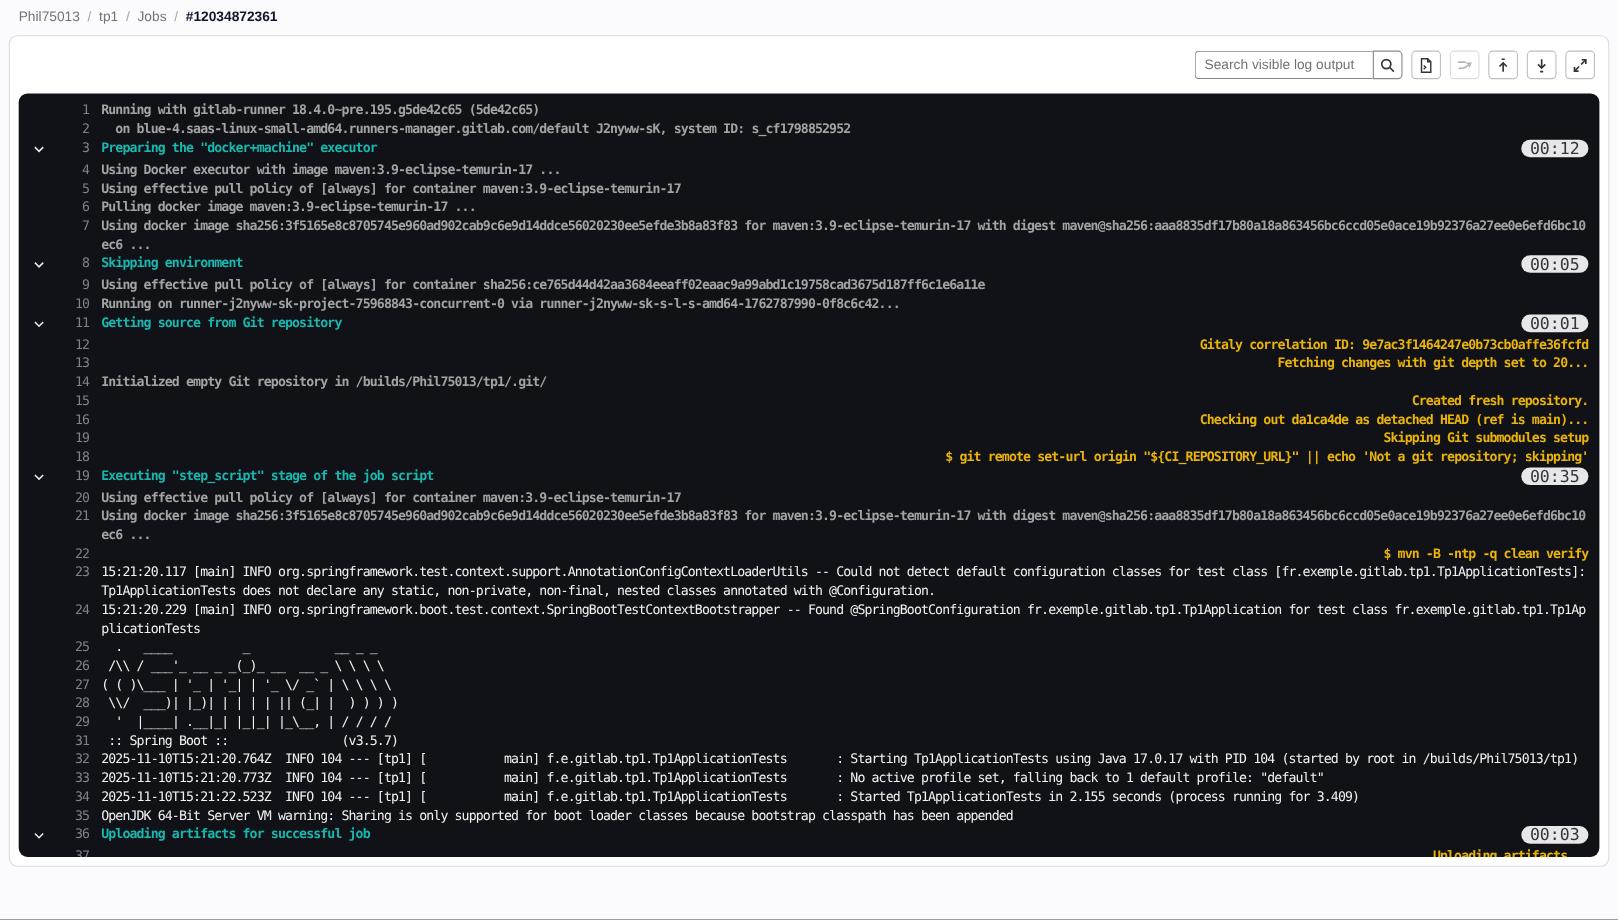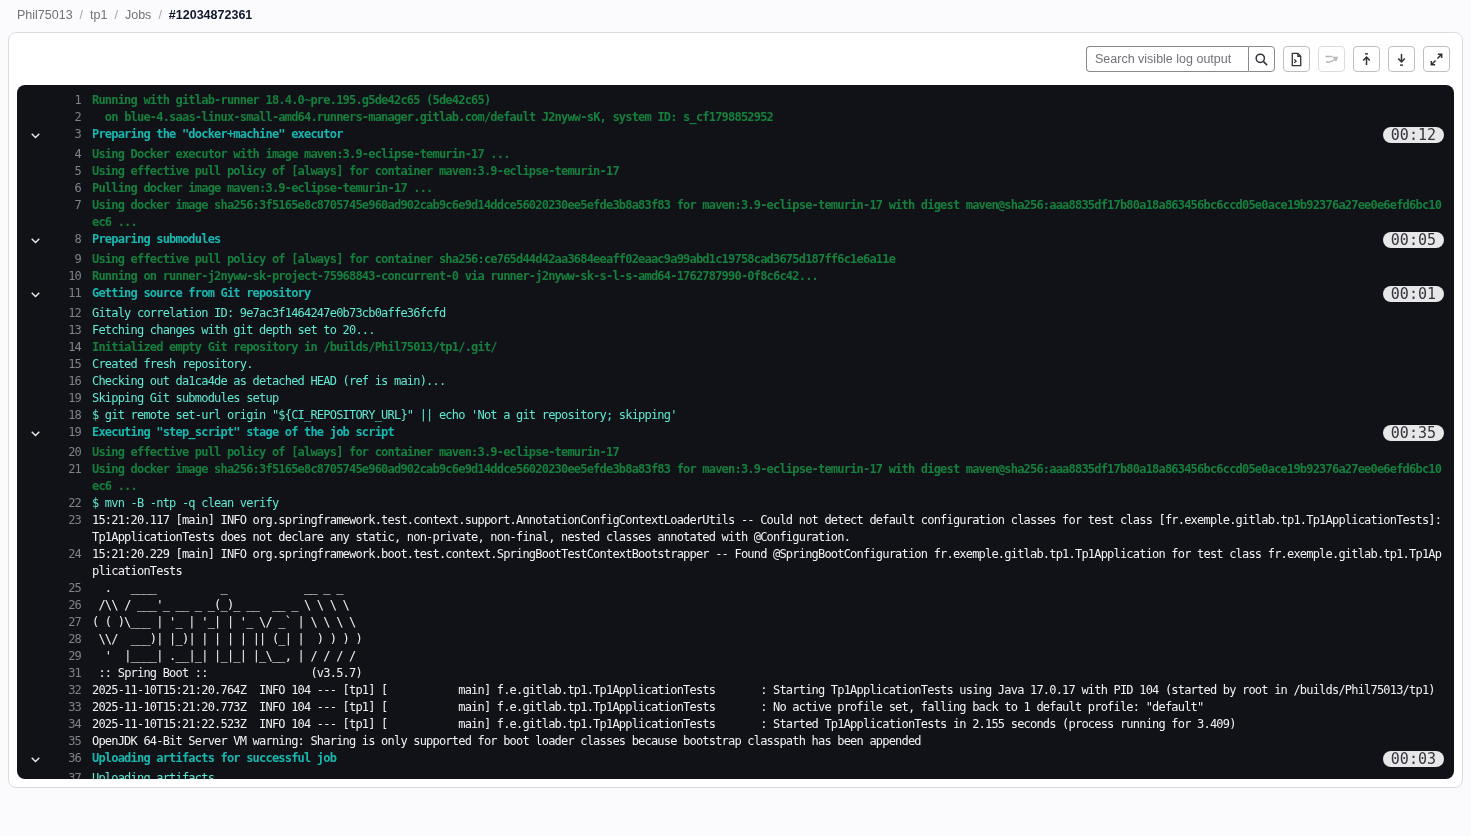--- a/index.html
+++ b/index.html
@@ -60,22 +60,22 @@
     font-size:12px; line-height:17px; letter-spacing:-0.8px;
     color:#f2f2f2;
   }
   .log-row { display:flex; align-items:flex-start; padding-right:10px; }
   .gutter { width:36px; flex:none; display:flex; justify-content:center; padding-top:3px; }
   .lnum {
     width:28px; flex:none; text-align:right;
     color:#7d828b; cursor:pointer; user-select:none;
   }
   .ltext { flex:1 1 auto; min-width:0; padding-left:11px; white-space:pre-wrap; word-break:break-all; }
-  .st-runner  { color:#15803d; font-weight:bold; }
-  .st-green   { color:#5eead4; font-weight:normal; }
+  .st-runner  { color:#a3a3a3; font-weight:bold; }
+  .st-green   { color:#eab308; font-weight:bold;text-align:right; }
   .st-section { color:#17b8b0; font-weight:bold; cursor:pointer; }
   .st-output  { color:#f2f2f2; font-weight:normal; }
   .dur-badge {
     flex:none; margin-left:8px; margin-top:0.5px;
     background:#e7e7ea; color:#35343a;
     border-radius:9px; padding:0 8px;
     font-size:15px; line-height:16px; letter-spacing:0;
     font-family:"DejaVu Sans Mono", monospace;
   }
 </style>
@@ -202,21 +202,21 @@
         <span class="lnum">7</span>
         <span class="ltext st-runner">Using docker image sha256:3f5165e8c8705745e960ad902cab9c6e9d14ddce56020230ee5efde3b8a83f83 for maven:3.9-eclipse-temurin-17 with digest maven@sha256:aaa8835df17b80a18a863456bc6ccd05e0ace19b92376a27ee0e6efd6bc10ec6 ...</span>
       </div>
       <div class="log-row">
         <span class="gutter">
           <span><svg width="11" height="11" viewBox="0 0 16 16" fill="none" stroke="#ececef" stroke-width="2">
               <path d="M2.5 5.5 L8 11 L13.5 5.5"></path>
             </svg></span>
         </span>
         <span class="lnum">8</span>
-        <span class="ltext st-section">Preparing submodules</span>
+        <span class="ltext st-section">Skipping environment</span>
         <span class="dur-badge">00:05</span>
       </div>
       <div class="log-row">
         <span class="gutter"></span>
         <span class="lnum">9</span>
         <span class="ltext st-runner">Using effective pull policy of [always] for container sha256:ce765d44d42aa3684eeaff02eaac9a99abd1c19758cad3675d187ff6c1e6a11e</span>
       </div>
       <div class="log-row">
         <span class="gutter"></span>
         <span class="lnum">10</span>

